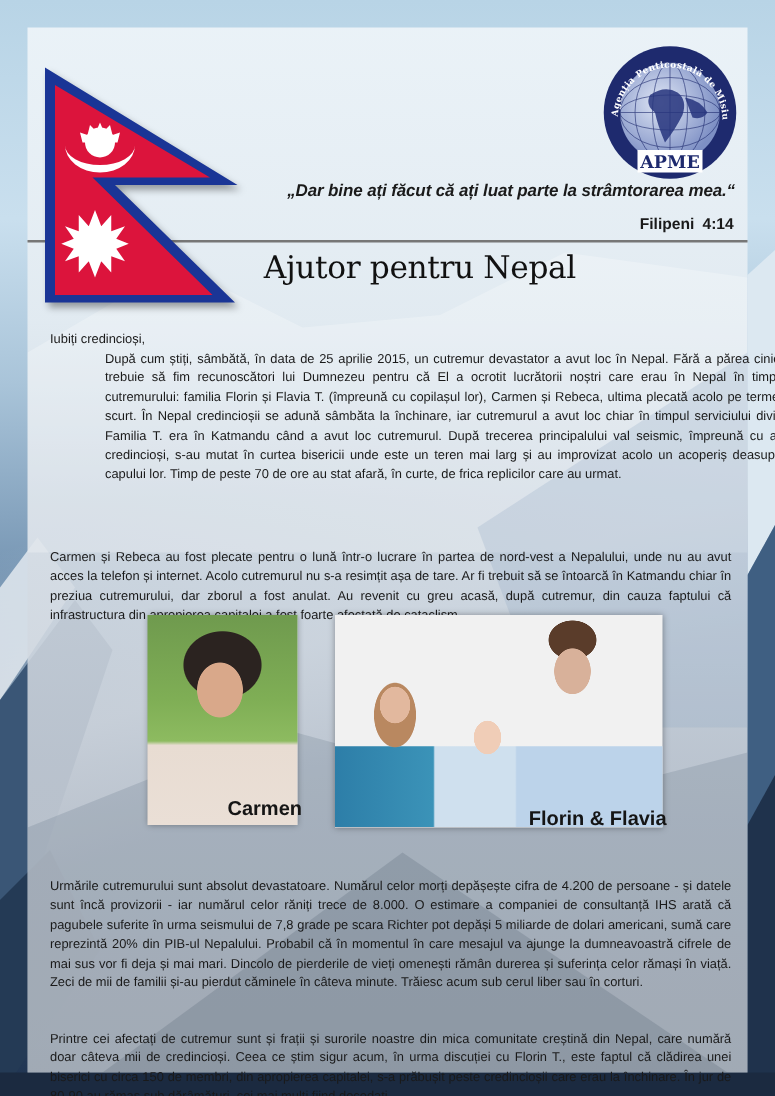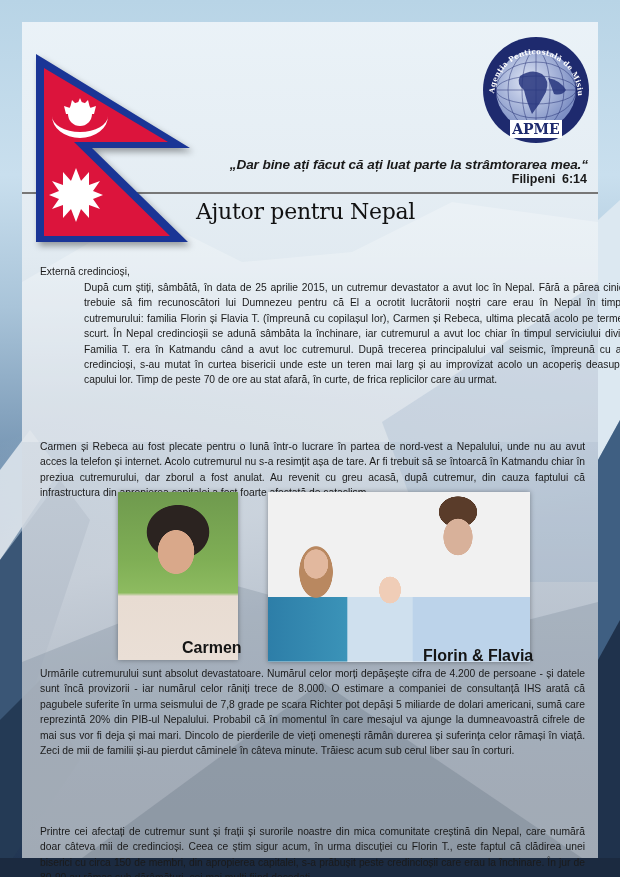--- a/index.html
+++ b/index.html
@@ -18,41 +18,41 @@
     position:absolute; left:22px; top:22px; width:576px; height:836px;
     background:
       linear-gradient(180deg, rgba(236,243,248,0.96) 0%, rgba(228,236,242,0.94) 28%, rgba(214,222,230,0.88) 45%, rgba(206,212,220,0.86) 70%, rgba(200,204,210,0.88) 100%);
     z-index:1;
   }
   .flag { position:absolute; left:30px; top:50px; width:168px; height:198px; z-index:3; filter: drop-shadow(3px 4px 3px rgba(0,0,0,0.35)); }
   .logo { position:absolute; left:480px; top:34px; width:112px; height:112px; z-index:3; }
   .quote {
     position:absolute; left:196px; top:145px; width:392px; z-index:3;
     font-family:"Liberation Sans", sans-serif; font-style:italic; font-weight:bold;
-    font-size:13.6px; color:#1a1a1a; text-align:right; letter-spacing:-0.1px;margin-top:12px;
+    font-size:13.6px; color:#1a1a1a; text-align:right; letter-spacing:-0.1px;
   }
   .ref {
     position:absolute; left:400px; top:172px; width:187px; z-index:3;
     font-family:"Liberation Sans", sans-serif; font-weight:bold;
     font-size:12.5px; color:#1a1a1a; text-align:right; word-spacing:3px;
   }
   .rule { position:absolute; left:22px; top:192px; width:576px; height:2px; background:#777; z-index:2; }
   .title {
-    position:absolute; left:196px; top:199px; width:360px; z-index:3;
-    font-family:"DejaVu Serif", serif; font-size:22px; color:#111; letter-spacing:-0.3px;
+    position:absolute; left:211px; top:199px; width:360px; z-index:3;
+    font-family:"DejaVu Serif", serif; font-size:25px; color:#111; letter-spacing:-0.3px;
   }
   .body {
     position:absolute; left:40px; width:545px; z-index:3;
     font-family:"Liberation Sans", sans-serif; font-size:10.3px; line-height:15.4px; color:#1a1a1a;
     text-align:justify;
   }
   .greeting { top:264px; }
   .p1 { top:280px;margin-left:44px; }
   .p2 { top:439px; }
-  .p3 { top:666px; }
+  .p3 { top:702px; }
   .p4 { top:782px;margin-top:42px; }
   .photo {
     position:absolute; z-index:3; box-shadow: 0 0 5px rgba(0,0,0,0.35); overflow:hidden;
   }
   .photo-carmen { left:118px; top:492px; width:120px; height:168px;
     background:
       radial-gradient(ellipse 30px 36px at 58px 60px, #d9a88a 60%, transparent 62%),
       radial-gradient(ellipse 44px 38px at 60px 40px, #2b2320 70%, transparent 72%),
       linear-gradient(180deg, #6f9a4e 0%, #7fae55 40%, #8dbb60 60%, #e8dcd2 62%, #eadfd6 100%);
   }
@@ -132,25 +132,25 @@
   <path d="M40,42 Q52,34 62,40 Q70,46 66,58 Q60,70 52,80 Q46,66 44,56 Q36,50 40,42Z" fill="#26347d" opacity="0.85"></path>
   <path d="M68,44 Q80,46 86,56 Q82,62 74,60Z" fill="#26347d" opacity="0.85"></path>
   <text font-family="DejaVu Serif, serif" font-size="7.2" font-weight="bold" fill="#fff" letter-spacing="0.3">
     <textPath href="#ringPath" startOffset="2%">Agenția Penticostală de Misiune Externă</textPath>
   </text>
   <rect x="30" y="86" width="52" height="18" fill="#fff"></rect>
   <text x="56" y="100" text-anchor="middle" font-family="DejaVu Serif, serif" font-size="14" font-weight="bold" fill="#1e2a6e">APME</text>
 </svg>
 
 <div class="quote">„Dar bine ați făcut că ați luat parte la strâmtorarea mea.“</div>
-<div class="ref">Filipeni  6:14</div>
+<div class="ref">Filipeni  4:14</div>
 <div class="rule"></div>
 <div class="title">Ajutor pentru Nepal</div>
 
-<div class="body greeting">Externă credincioși,</div>
+<div class="body greeting">Iubiți credincioși,</div>
 <div class="body p1">După cum știți, sâmbătă, în data de 25 aprilie 2015, un cutremur devastator a avut loc în Nepal. Fără a părea cinici, trebuie să fim recunoscători lui Dumnezeu pentru că El a ocrotit lucrătorii noștri care erau în Nepal în timpul cutremurului: familia Florin și Flavia T. (împreună cu copilașul lor), Carmen și Rebeca, ultima plecată acolo pe termen scurt. În Nepal credincioșii se adună sâmbăta la închinare, iar cutremurul a avut loc chiar în timpul serviciului divin. Familia T. era în Katmandu când a avut loc cutremurul. După trecerea principalului val seismic,  împreună cu alți credincioși, s-au mutat în curtea bisericii unde este un teren mai larg și au improvizat acolo un acoperiș deasupra capului lor. Timp de peste 70 de ore au stat afară, în curte, de frica replicilor care au urmat.</div>
 <div class="body p2">Carmen și Rebeca au fost plecate pentru o lună într-o lucrare în partea de nord-vest a Nepalului, unde nu au avut acces la telefon și internet. Acolo cutremurul nu s-a resimțit așa de tare. Ar fi trebuit să se întoarcă în Katmandu chiar în preziua cutremurului, dar zborul a fost anulat. Au revenit cu greu acasă, după cutremur, din cauza faptului că infrastructura din apropierea capitalei a fost foarte afectată de cataclism.</div>
 
 <div class="photo photo-carmen"></div>
 <div class="caption cap-carmen">Carmen</div>
 <div class="photo photo-family"></div>
 <div class="caption cap-family">Florin &amp; Flavia</div>
 
 <div class="body p3">Urmările cutremurului sunt absolut devastatoare. Numărul celor morți depășește cifra de 4.200 de persoane - și datele sunt încă provizorii - iar numărul celor răniți trece de 8.000. O estimare a companiei de consultanță IHS arată că pagubele suferite în urma seismului de 7,8 grade pe scara Richter pot depăși 5 miliarde de dolari americani, sumă care reprezintă 20% din PIB-ul Nepalului. Probabil că în momentul în care mesajul va ajunge la dumneavoastră cifrele de mai sus vor fi deja și mai mari. Dincolo de pierderile de vieți omenești rămân durerea și suferința celor rămași în viață. Zeci de mii de familii și-au pierdut căminele în câteva minute. Trăiesc acum sub cerul liber sau în corturi.</div>
 <div class="body p4">Printre cei afectați de cutremur sunt și frații și surorile noastre din mica comunitate creștină din Nepal, care numără doar câteva mii de credincioși. Ceea ce știm sigur acum, în urma discuției cu Florin T., este faptul că clădirea unei biserici cu circa 150 de membri, din apropierea capitalei, s-a prăbușit peste credincioșii care erau la închinare. În jur de 80-90 au rămas sub dărâmături, cei mai mulți fiind decedați.</div>

